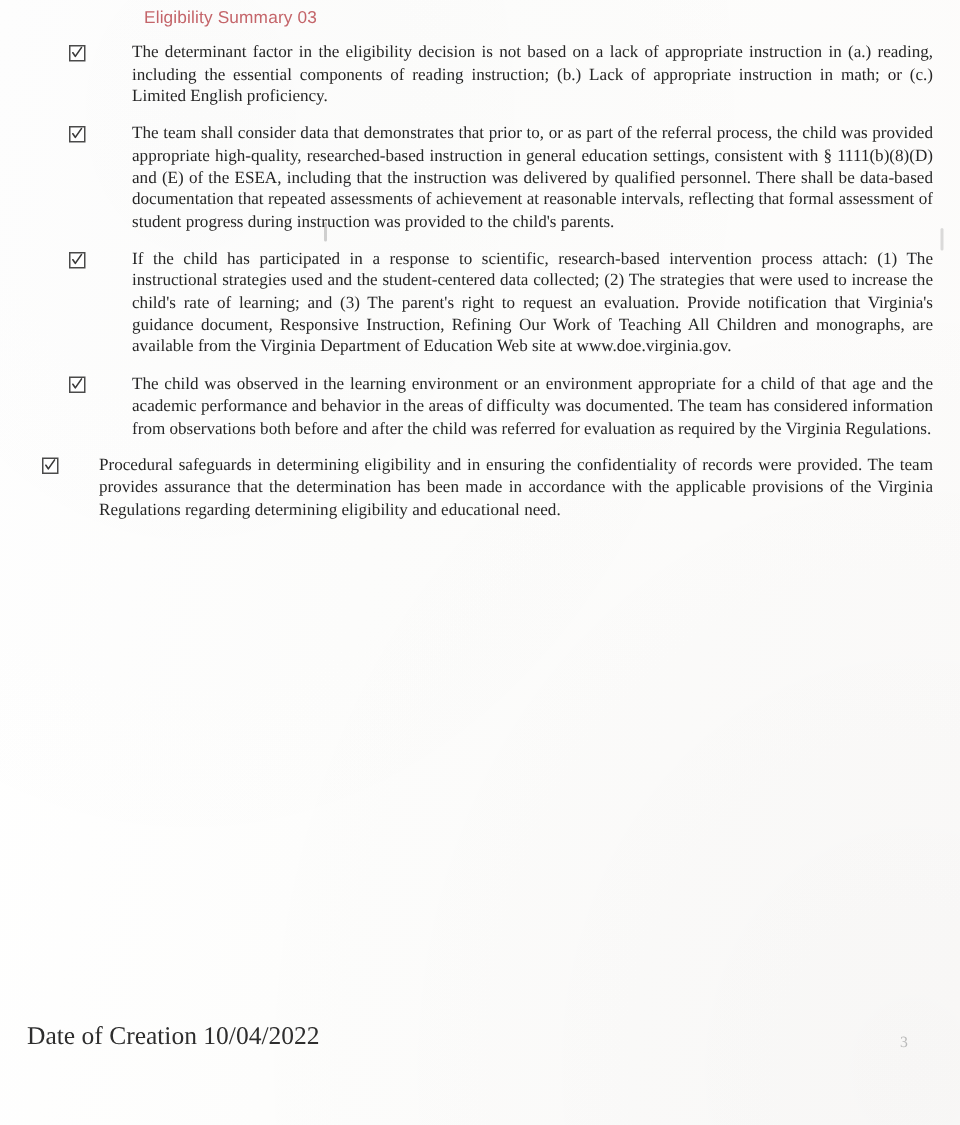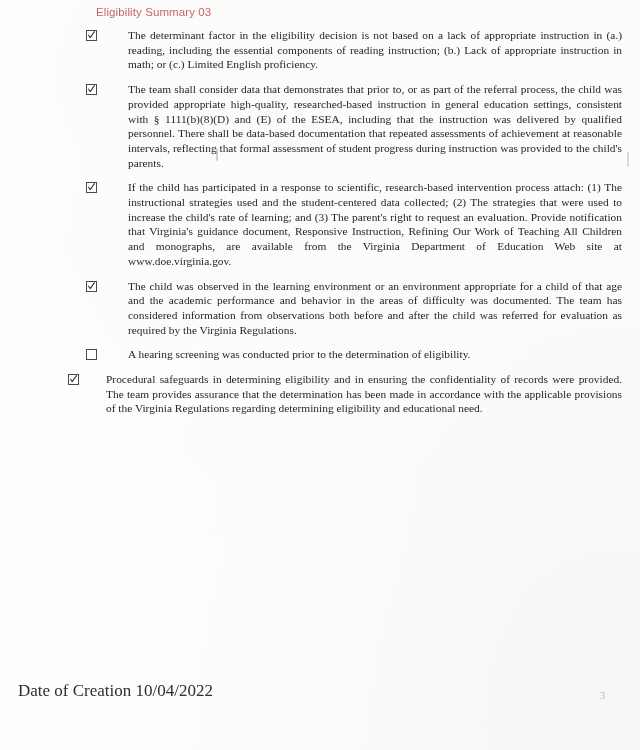--- a/index.html
+++ b/index.html
@@ -44,21 +44,20 @@
     position: absolute;
     left: 0;
     top: 28px;
     width: 640px;
   }
 
   .item {
     position: relative;
     display: block;
     margin-bottom: 10px;
-    margin-left: 40px;
   }
 
   .checkbox {
     position: absolute;
     top: 2px;
     width: 11px;
     height: 11px;
     border: 1px solid #4a4a4a;
     box-sizing: border-box;
     background: #ffffff;
@@ -176,24 +175,20 @@
         <span class="checkbox indent-main">
           <span class="tick">
             <svg width="7" height="8" viewBox="0 0 7 8">
               <path d="M0.6 4.2 L2.2 6.6 L6.4 0.6" stroke="#3a3a3a" stroke-width="1.1" fill="none" stroke-linecap="round" stroke-linejoin="round"></path>
             </svg>
           </span>
         </span>
         <div class="item-text main">The child was observed in the learning environment or an environment appropriate for a child of that age and the academic performance and behavior in the areas of difficulty was documented. The team has considered information from observations both before and after the child was referred for evaluation as required by the Virginia Regulations.</div>
       </div>
       <div class="item">
-        <span class="checkbox indent-main"></span>
-        <div class="item-text main">A hearing screening was conducted prior to the determination of eligibility.</div>
-      </div>
-      <div class="item">
         <span class="checkbox indent-outer">
           <span class="tick">
             <svg width="7" height="8" viewBox="0 0 7 8">
               <path d="M0.6 4.2 L2.2 6.6 L6.4 0.6" stroke="#3a3a3a" stroke-width="1.1" fill="none" stroke-linecap="round" stroke-linejoin="round"></path>
             </svg>
           </span>
         </span>
         <div class="item-text outer">Procedural safeguards in determining eligibility and in ensuring the confidentiality of records were provided. The team provides assurance that the determination has been made in accordance with the applicable provisions of the Virginia Regulations regarding determining eligibility and educational need.</div>
       </div>
     </div>

